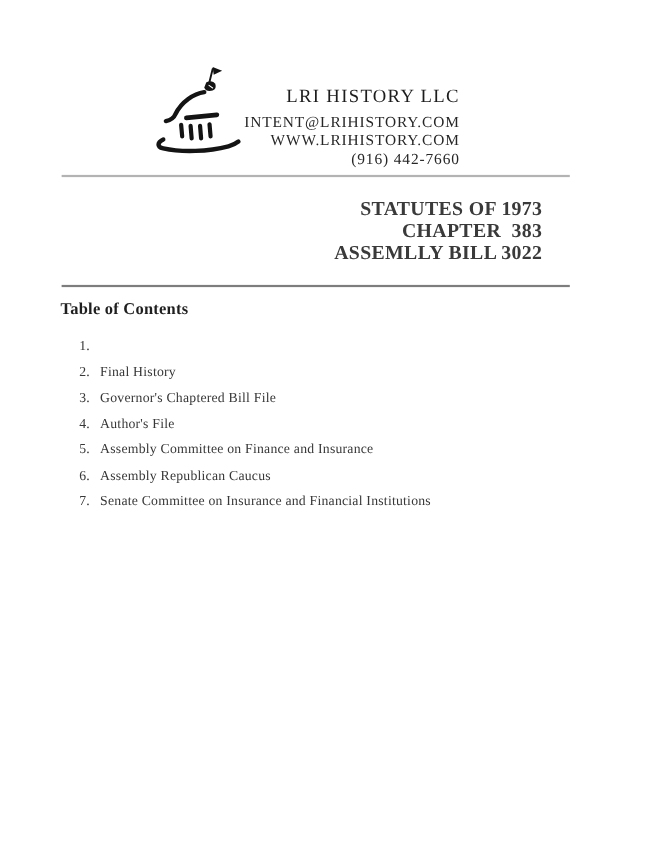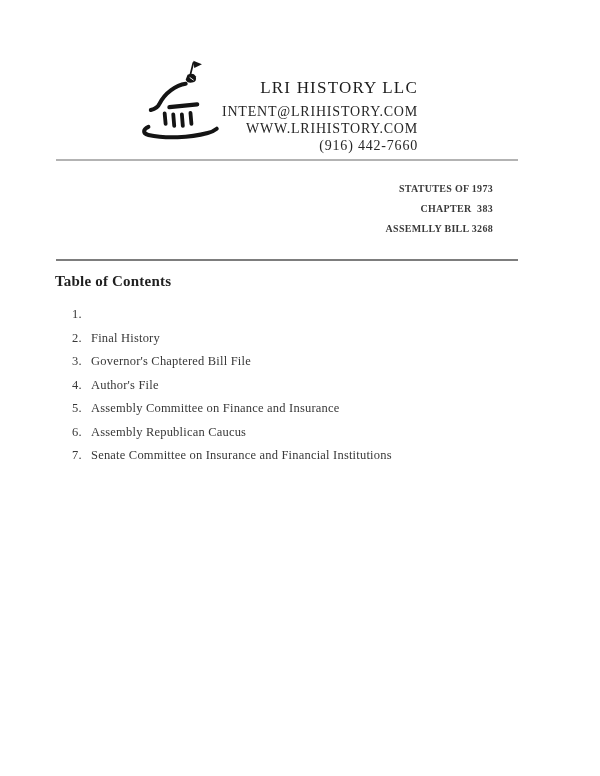--- a/index.html
+++ b/index.html
@@ -66,21 +66,21 @@
   }
 
   
   .reference {
     position: absolute;
     left: 250px;
     top: 179px;
     width: 243px;
     text-align: right;
     font-weight: bold;
-    font-size: 10px;
+    font-size: 18px;
     line-height: 20px;
     letter-spacing: 0.3px;
     color: #3a3a3a;
   }
   .reference .ref-line {
     white-space: pre; 
   }
 
   
   .toc-heading {
@@ -142,21 +142,21 @@
     <div class="contact-line">WWW.LRIHISTORY.COM</div>
     <div class="contact-line">(916) 442-7660</div>
   </div>
 </div>
 
 <div class="rule rule-top"></div>
 
 <div class="reference">
   <div class="ref-line">STATUTES OF 1973</div>
   <div class="ref-line">CHAPTER  383</div>
-  <div class="ref-line">ASSEMLLY BILL 3268</div>
+  <div class="ref-line">ASSEMLLY BILL 3022</div>
 </div>
 
 <div class="rule rule-mid"></div>
 
 <div class="toc-heading">Table of Contents</div>
 
 <div class="toc-list">
   <div class="toc-item">
     <span class="toc-number">1.</span>
   </div>

